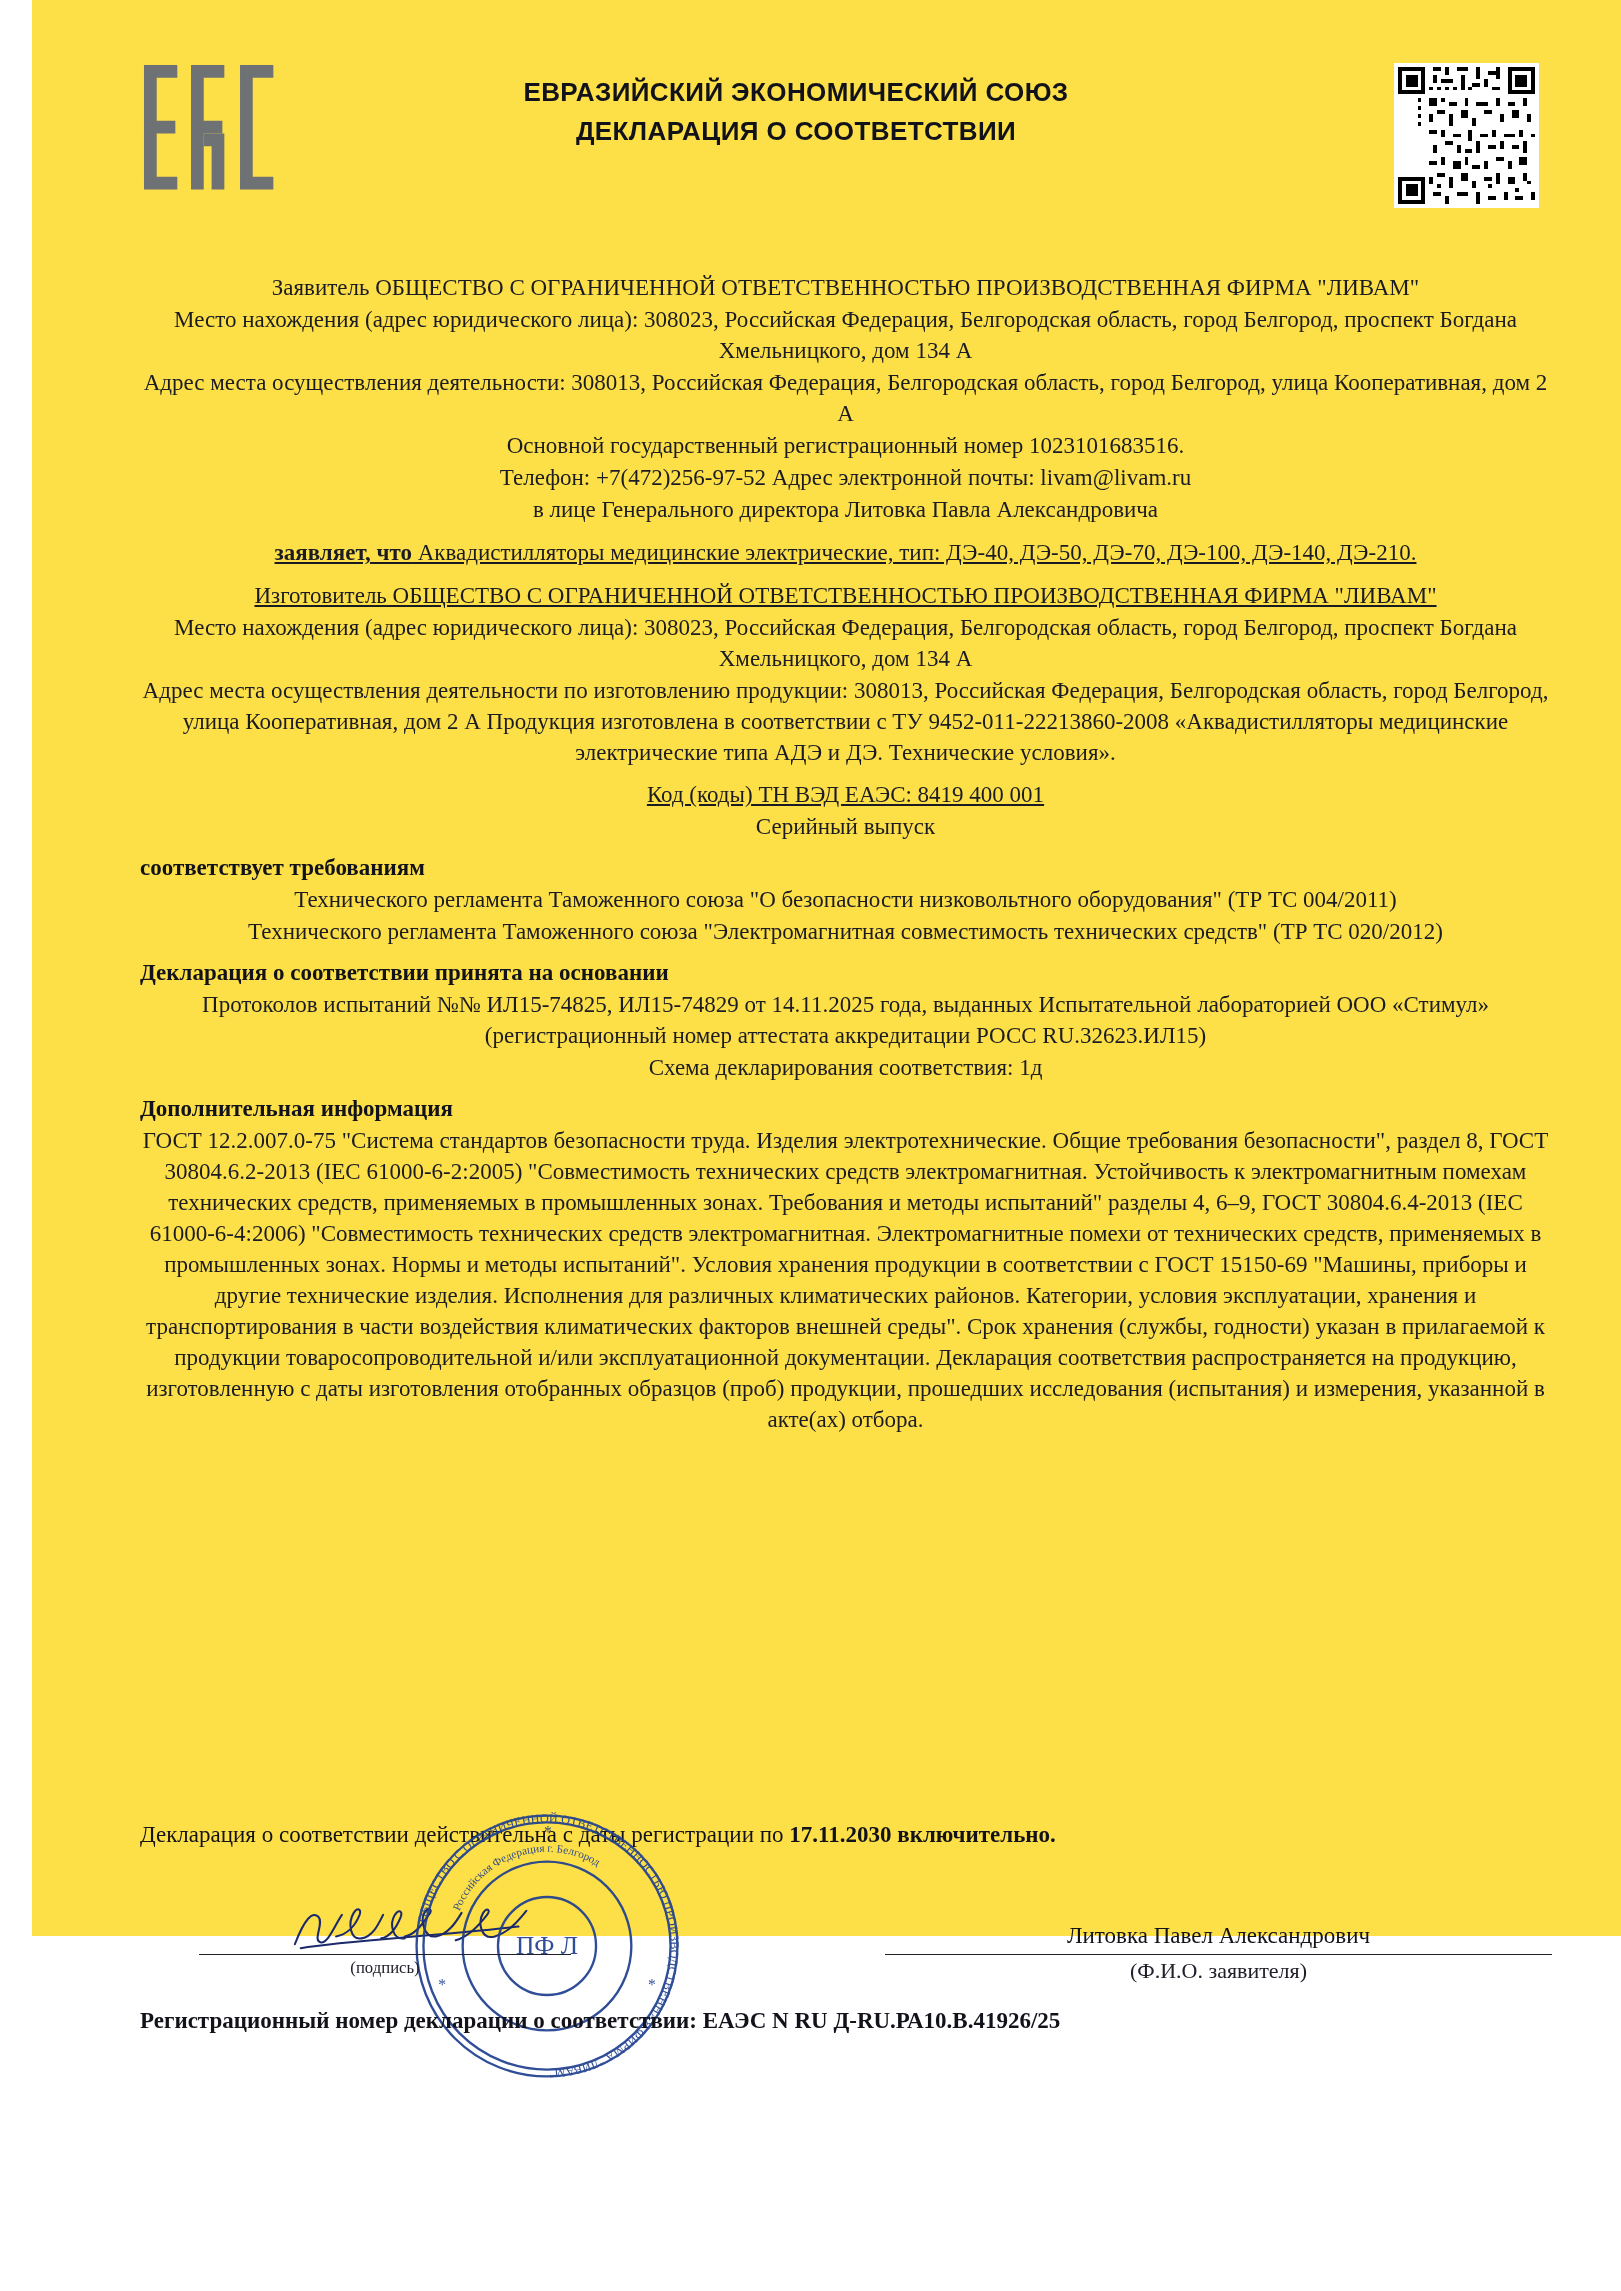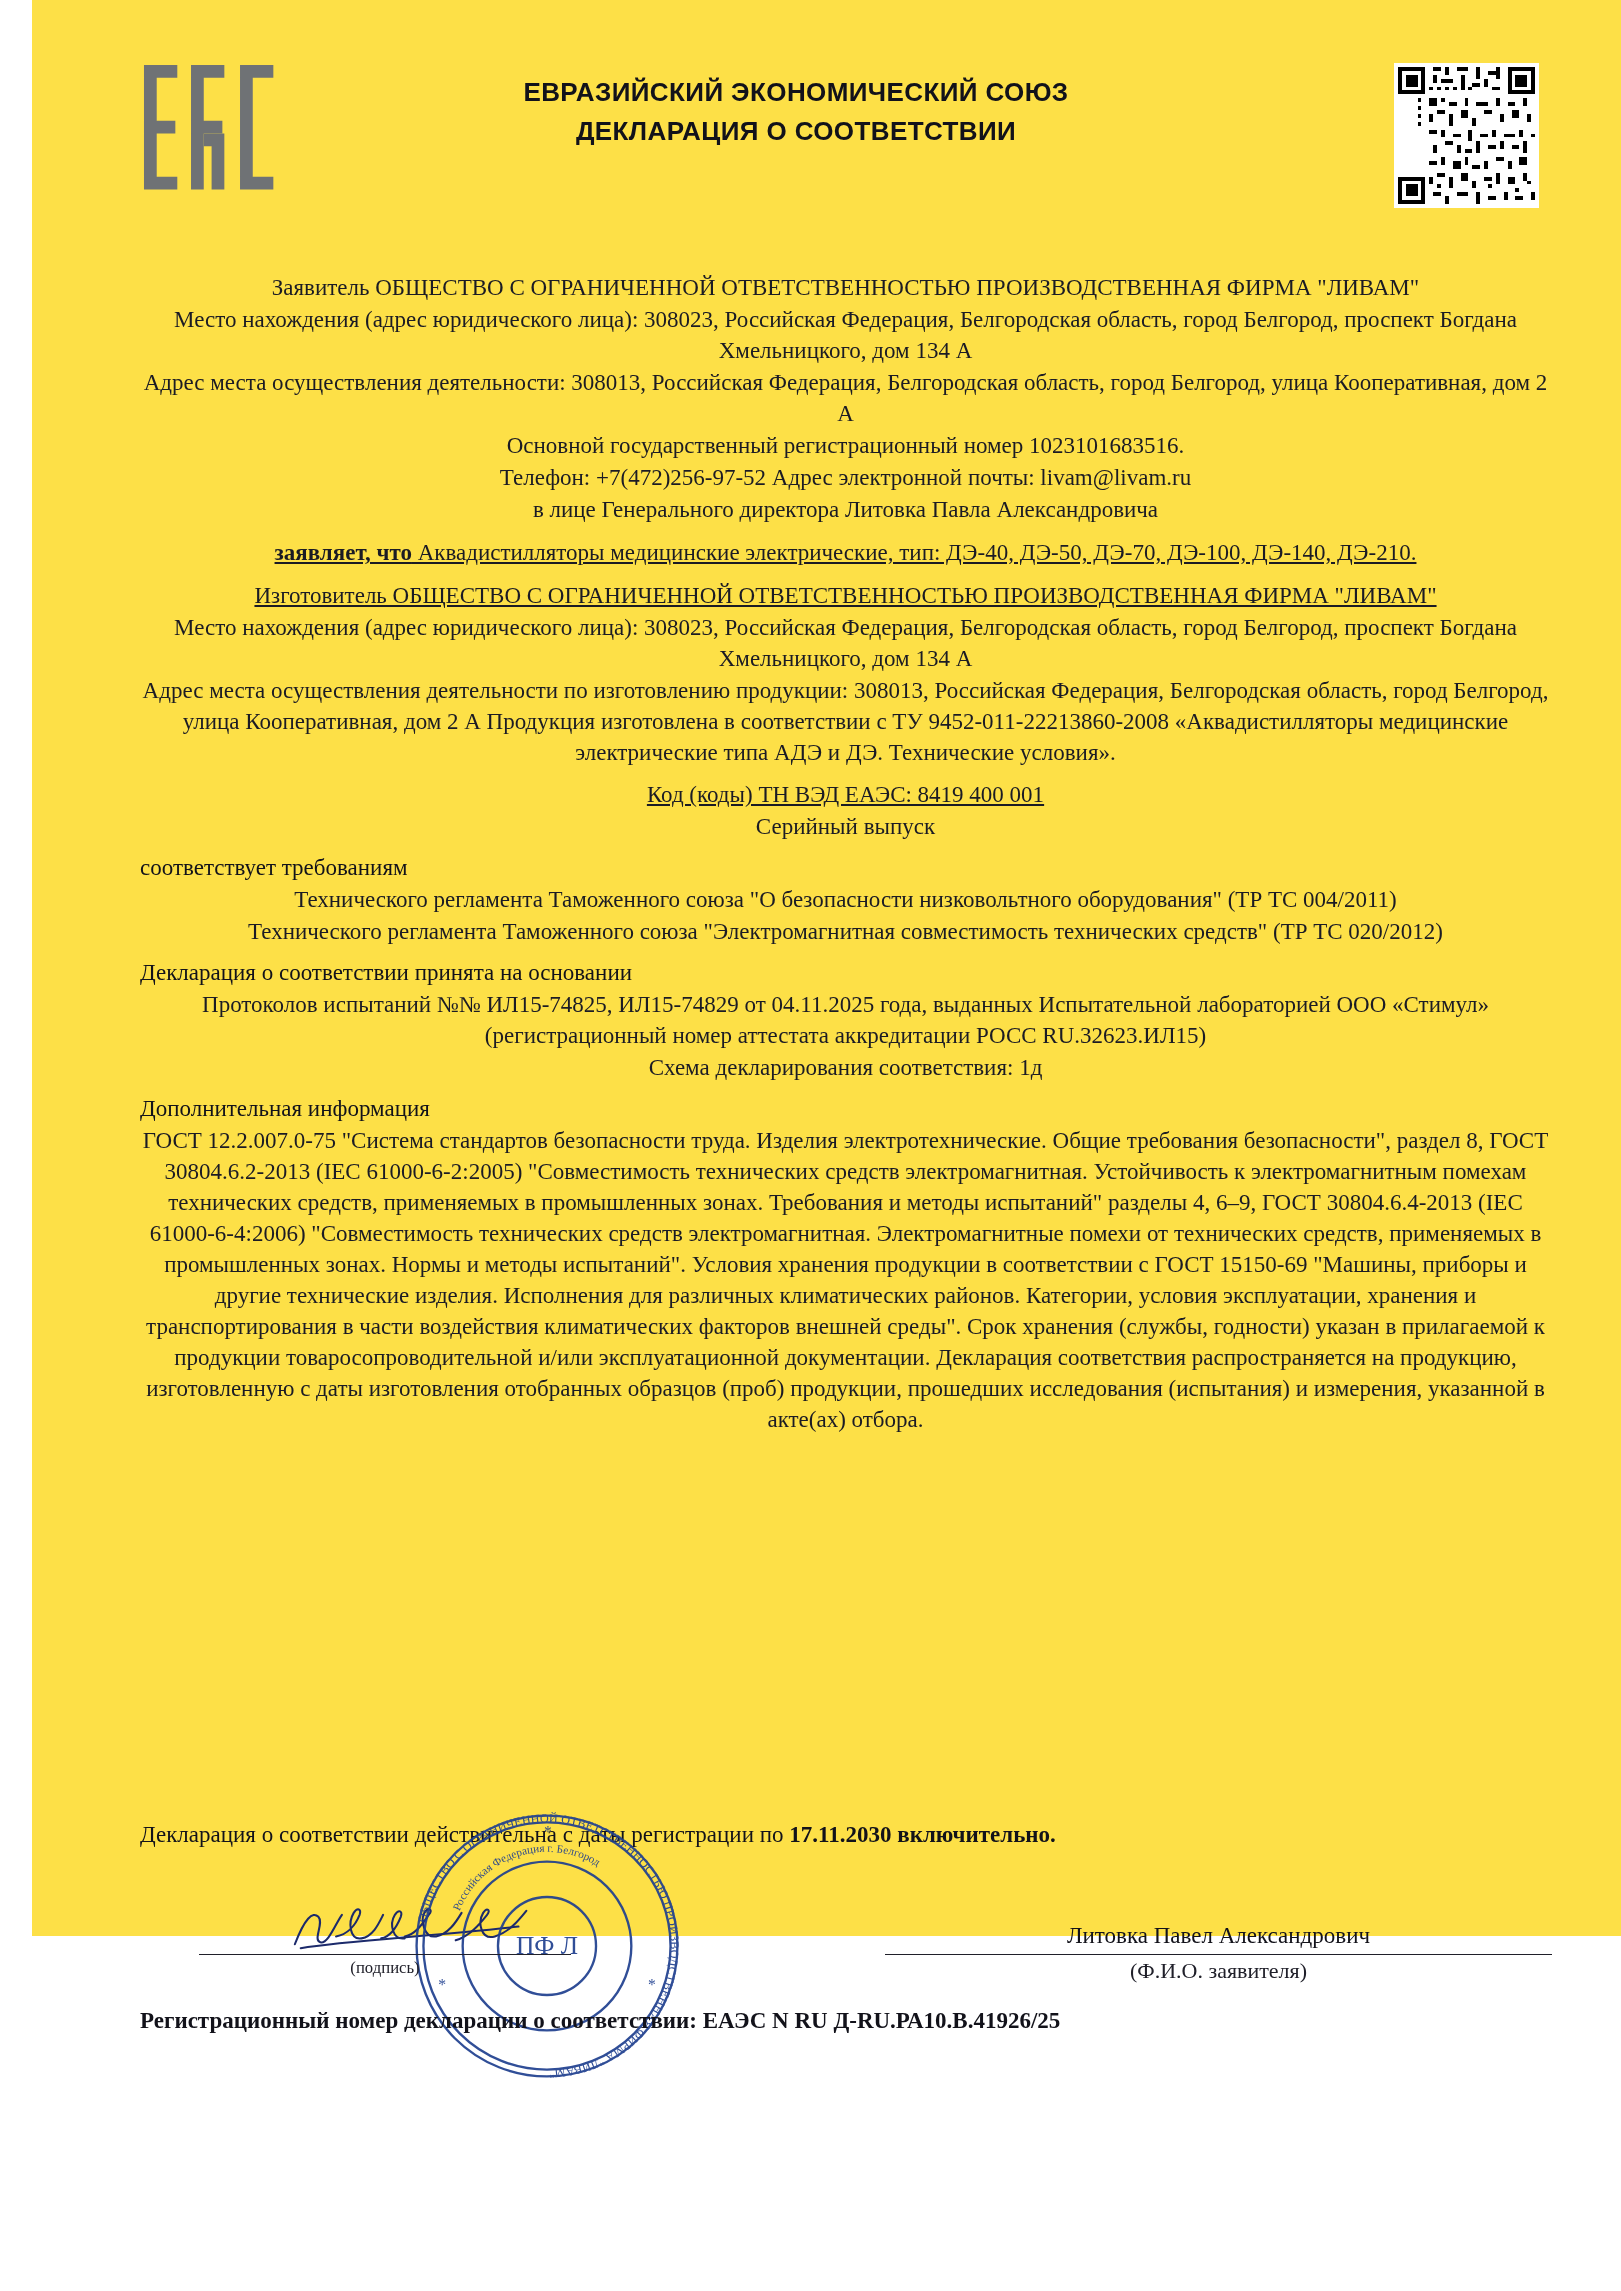--- a/index.html
+++ b/index.html
@@ -75,21 +75,21 @@
     line-height: 31px;
     color: #1b1b24;
     margin: 0 0 1px 0;
     text-align: center;
   }
   .para.gap { margin-top: 11.8px; text-decoration: underline; }
   .para .lead { font-weight: bold; }
   .sectionhead {
     font-size: 23px;
     line-height: 31px;
-    font-weight: normal;
+    font-weight: bold;
     margin: 9.8px 0 1px 0;
   }
 
   
   .validity {
     position: absolute;
     left: 108px;
     top: 1820px;
     width: 1411px;
     font-size: 23px;
@@ -341,21 +341,21 @@
     <p class="para">Адрес места осуществления деятельности по изготовлению продукции: 308013, Российская Федерация, Белгородская область, город Белгород, улица Кооперативная, дом 2 А Продукция изготовлена в соответствии с ТУ 9452-011-22213860-2008 «Аквадистилляторы медицинские электрические типа АДЭ и ДЭ. Технические условия».</p>
 
     <p class="para gap">Код (коды) ТН ВЭД ЕАЭС: 8419 400 001</p>
     <p class="para">Серийный выпуск</p>
 
     <p class="sectionhead">соответствует требованиям</p>
     <p class="para">Технического регламента Таможенного союза "О безопасности низковольтного оборудования" (ТР ТС 004/2011)</p>
     <p class="para">Технического регламента Таможенного союза "Электромагнитная совместимость технических средств" (ТР ТС 020/2012)</p>
 
     <p class="sectionhead">Декларация о соответствии принята на основании</p>
-    <p class="para">Протоколов испытаний №№ ИЛ15-74825, ИЛ15-74829 от 04.11.2025 года, выданных Испытательной лабораторией ООО «Стимул» (регистрационный номер аттестата аккредитации РОСС RU.32623.ИЛ15)</p>
+    <p class="para">Протоколов испытаний №№ ИЛ15-74825, ИЛ15-74829 от 14.11.2025 года, выданных Испытательной лабораторией ООО «Стимул» (регистрационный номер аттестата аккредитации РОСС RU.32623.ИЛ15)</p>
     <p class="para">Схема декларирования соответствия: 1д</p>
 
     <p class="sectionhead">Дополнительная информация</p>
     <p class="para">ГОСТ 12.2.007.0-75 "Система стандартов безопасности труда. Изделия электротехнические. Общие требования безопасности", раздел 8, ГОСТ 30804.6.2-2013 (IEC 61000-6-2:2005) "Совместимость технических средств электромагнитная. Устойчивость к электромагнитным помехам технических средств, применяемых в промышленных зонах. Требования и методы испытаний" разделы 4, 6–9, ГОСТ 30804.6.4-2013 (IEC 61000-6-4:2006) "Совместимость технических средств электромагнитная. Электромагнитные помехи от технических средств, применяемых в промышленных зонах. Нормы и методы испытаний". Условия хранения продукции в соответствии с ГОСТ 15150-69 "Машины, приборы и другие технические изделия. Исполнения для различных климатических районов. Категории, условия эксплуатации, хранения и транспортирования в части воздействия климатических факторов внешней среды". Срок хранения (службы, годности) указан в прилагаемой к продукции товаросопроводительной и/или эксплуатационной документации. Декларация соответствия распространяется на продукцию, изготовленную с даты изготовления отобранных образцов (проб) продукции, прошедших исследования (испытания) и измерения, указанной в акте(ах) отбора.</p>
   </div>
 
   <div class="validity">
     <span>Декларация о соответствии действительна с даты регистрации по </span><span class="bold">17.11.2030</span><span class="bold"> включительно.</span>
   </div>
 

